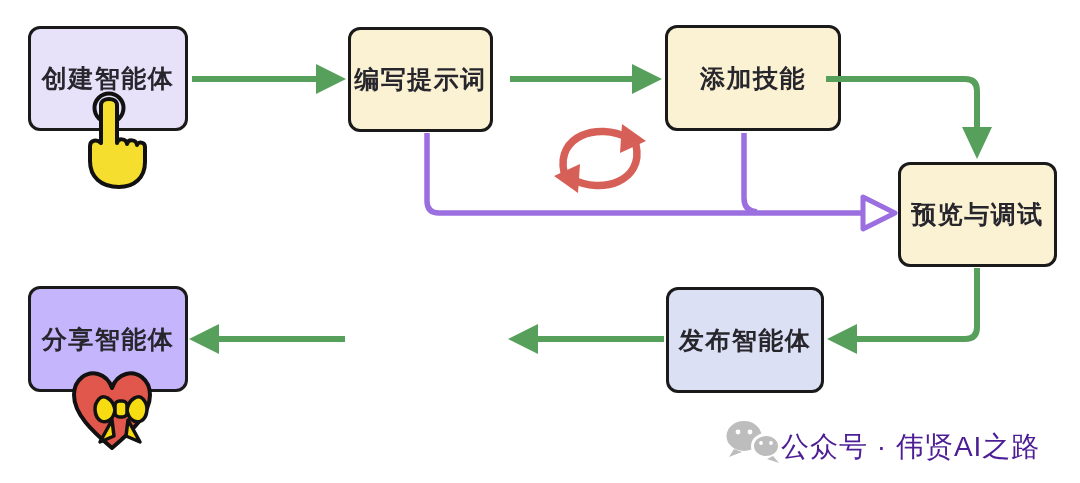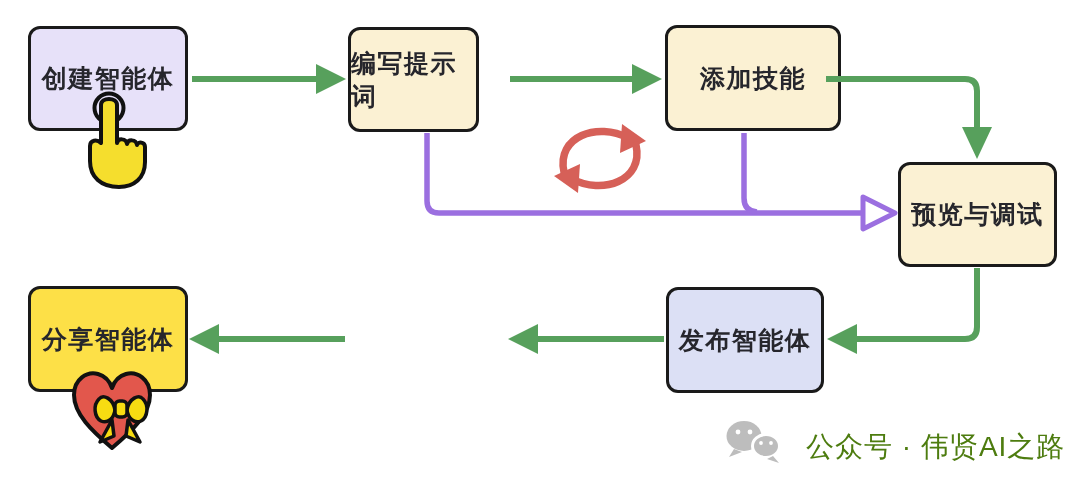--- a/index.html
+++ b/index.html
@@ -8,32 +8,32 @@
     overflow:hidden; font-family:"Liberation Sans", sans-serif;
   }
   .node {
     position:absolute; box-sizing:border-box;
     border:3px solid #1a1a1a; border-radius:12px;
     display:flex; align-items:center; justify-content:center;
     font-weight:700; font-size:25px; color:#26262c; letter-spacing:1.5px;
     z-index:1;
   }
   .node-create  { left:28px;  top:26px;  width:160px; height:105px; background:#E7E1F9; }
-  .node-prompt  { left:348px; top:27px;  width:131px; height:105px; background:#FBF1D3; }
+  .node-prompt  { left:348px; top:27px;  width:145px; height:105px; background:#FBF1D3; }
   .node-skills  { left:665px; top:25px;  width:176px; height:106px; background:#FBF1D3; }
   .node-preview { left:898px; top:162px; width:159px; height:105px; background:#FBF1D3; }
   .node-publish { left:666px; top:287px; width:158px; height:106px; background:#DCE0F5; }
   .node-use     { left:347px; top:286px; width:159px; height:106px; background:#DCE0F5; }
-  .node-share   { left:28px;  top:286px; width:160px; height:106px; background:#fde047; }
+  .node-share   { left:28px;  top:286px; width:160px; height:106px; background:#c4b5fd; }
   .layer { position:absolute; left:0; top:0; width:1080px; height:483px; }
   .arrows { z-index:2; }
   .icons  { z-index:3; }
   .watermark {
-    position:absolute; left:806px; top:428px; z-index:4;
-    color:#4d7c0f; font-size:28px; letter-spacing:1px; white-space:nowrap;
+    position:absolute; left:781px; top:428px; z-index:4;
+    color:#4c1d95; font-size:28px; letter-spacing:1px; white-space:nowrap;
   }
 </style>
 </head>
 <body>
 
 <div class="stage">
 
   <div class="node node-create">
     <span>创建智能体</span>
   </div>

